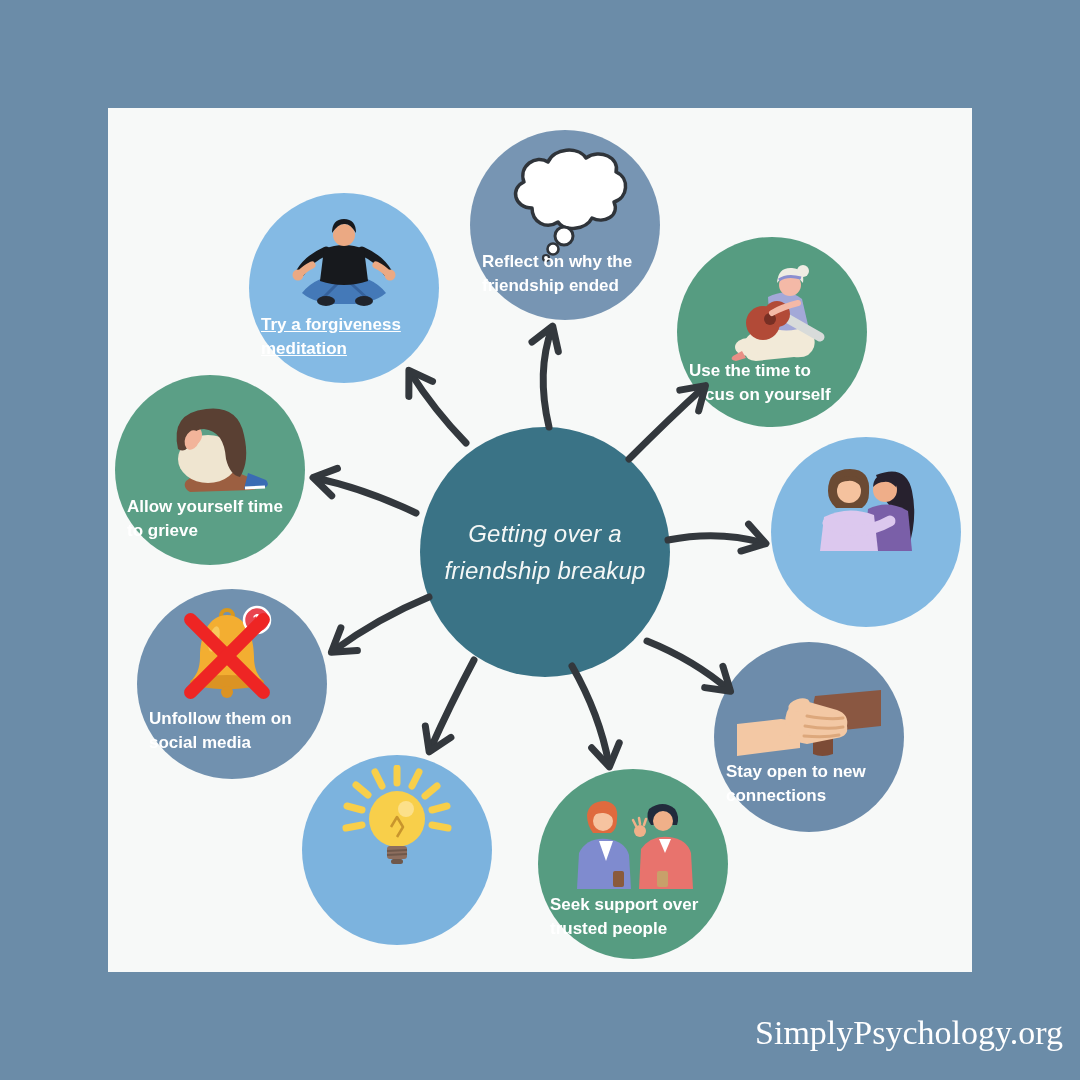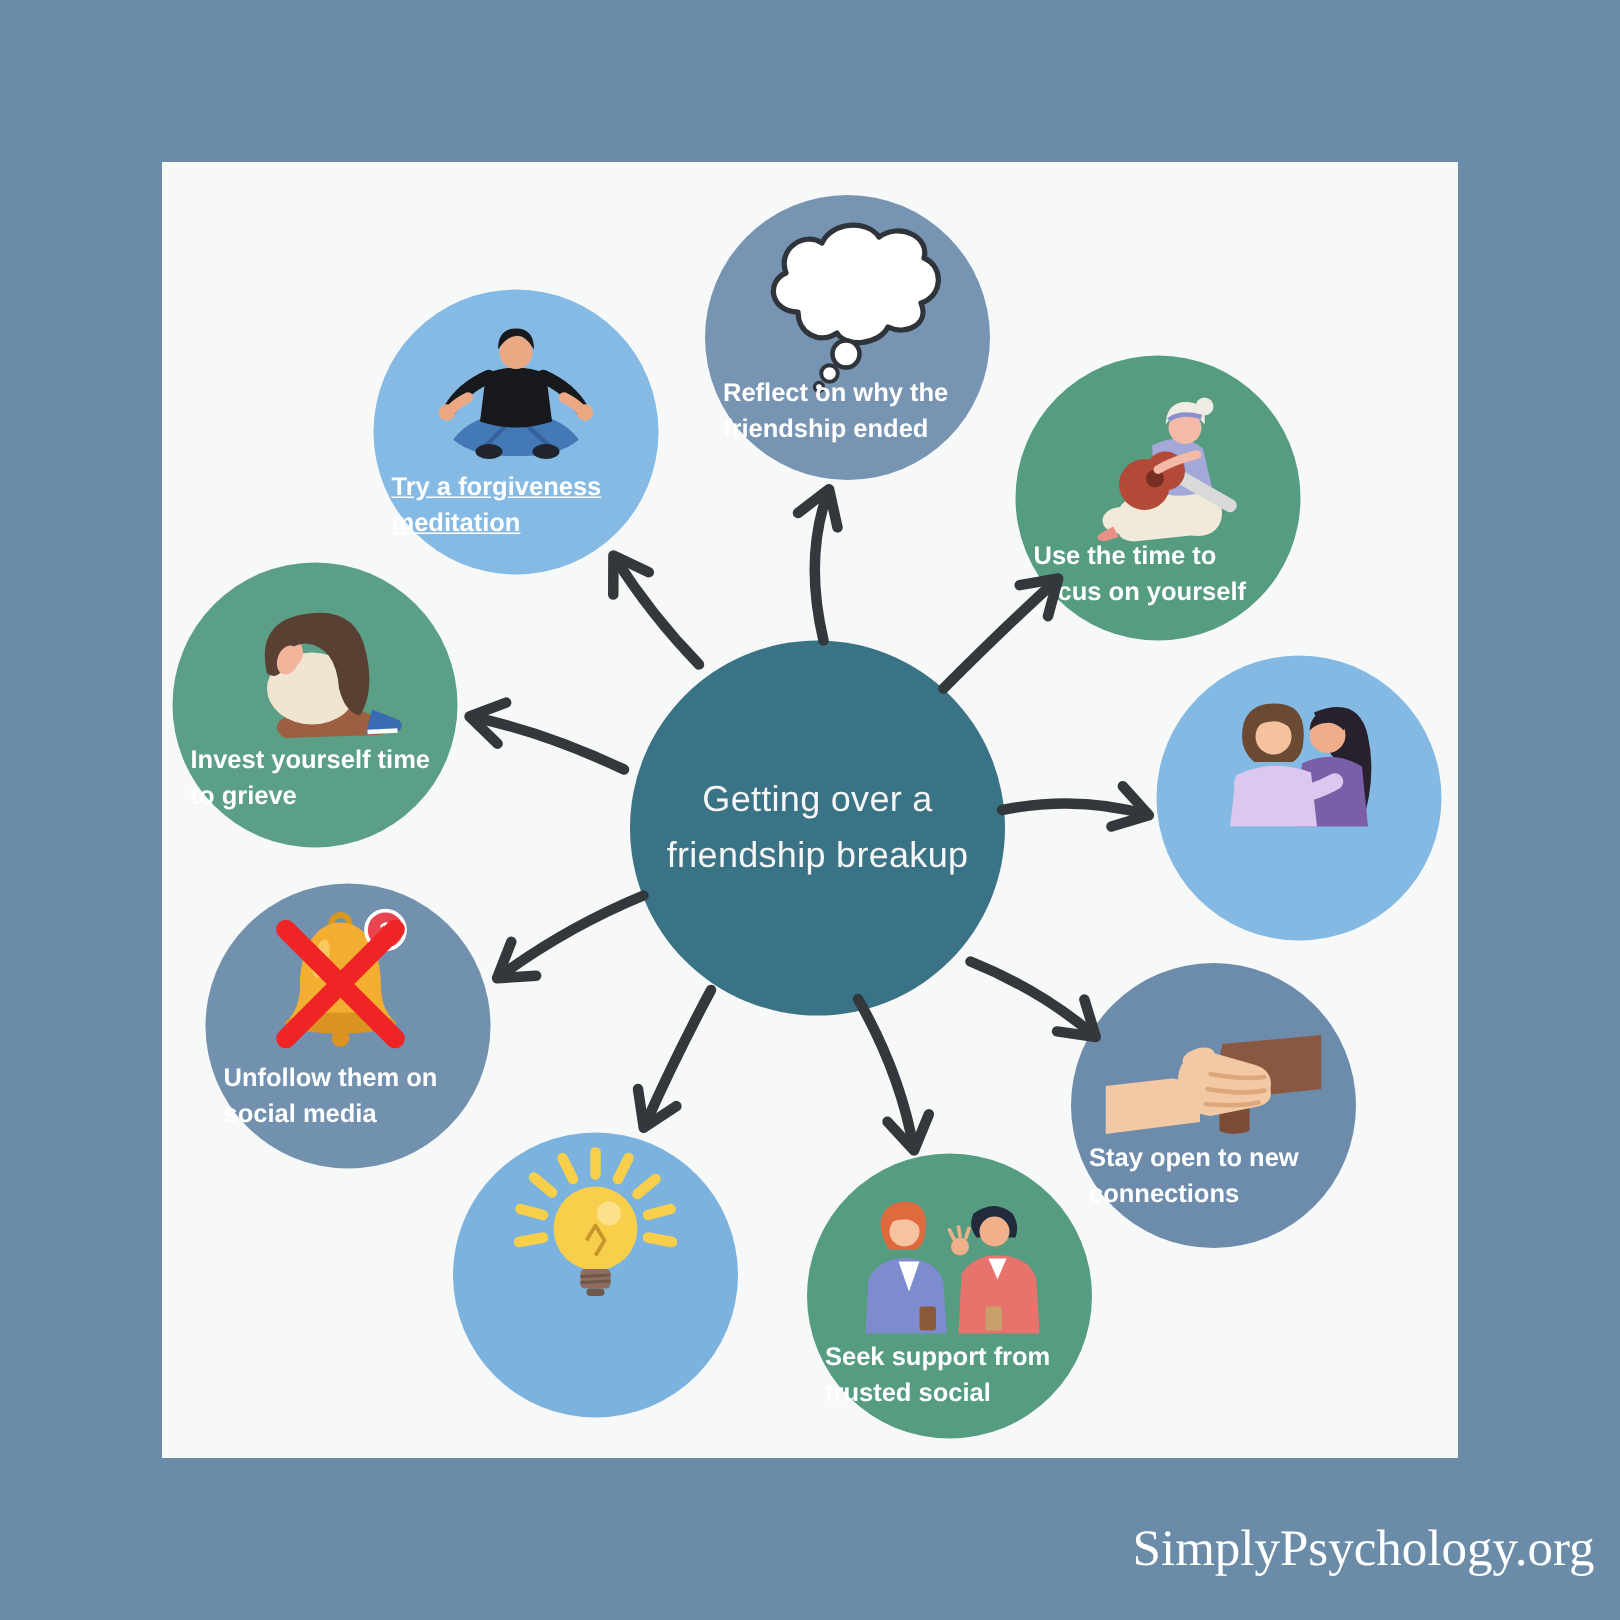--- a/index.html
+++ b/index.html
@@ -16,20 +16,21 @@
   .node{
     position:absolute;border-radius:50%;z-index:2;
     display:block;
   }
   .satellite{width:190px;height:190px;}
   .n-center{left:420px;top:427px;width:250px;height:250px;background:#3a7386;z-index:2;}
   .n-center .center-label{
     position:absolute;left:13px;right:13px;top:50%;transform:translateY(-50%);
     color:#f4f7f6;font-size:24px;line-height:1.55;text-align:center;font-weight:500;
     letter-spacing:.2px;
+    font-style:italic;
   }
   .n-top{left:470px;top:130px;}
   .n-tr{left:677px;top:237px;}
   .n-right{left:771px;top:437px;}
   .n-br{left:714px;top:642px;}
   .n-bottom{left:538px;top:769px;}
   .n-bl{left:302px;top:755px;}
   .n-left{left:137px;top:589px;}
   .n-ul{left:115px;top:375px;}
   .n-tl{left:249px;top:193px;}
@@ -147,21 +148,21 @@
     <path d="M38,48 L52,48 L45,68 Z" fill="#ffffff"></path>
     <rect x="52" y="78" width="11" height="16" rx="2" fill="#8a5a3c"></rect>
     <path d="M88,16 Q102,6 114,16 Q119,24 116,32 L90,32 Q84,24 88,16 Z" fill="#222b3c"></path>
     <circle cx="102" cy="28" r="10" fill="#f0b089"></circle>
     <path d="M80,56 Q90,42 108,44 Q126,46 130,60 L132,96 L78,96 Z" fill="#e8736d"></path>
     <path d="M98,46 L110,46 L104,60 Z" fill="#ffffff"></path>
     <circle cx="79" cy="38" r="6" fill="#f0b089"></circle>
     <path d="M75,33 L72,27 M79,31 L78,25 M83,32 L85,26" stroke="#f0b089" stroke-width="2.5" stroke-linecap="round"></path>
     <rect x="96" y="78" width="11" height="16" rx="2" fill="#c8a06a"></rect>
   </svg>
-  <div class="label">Seek support from trusted social</div>
+  <div class="label">Seek support over trusted people</div>
 </div>
 
 <div class="node satellite n-bl" style="background: rgb(124, 179, 222);">
   <svg class="icon" width="130" height="104" viewBox="0 0 130 104">
     <g stroke="#f8cf4a" stroke-width="7" stroke-linecap="round">
       <line x1="30" y1="60" x2="14" y2="63"></line>
       <line x1="30" y1="45" x2="15" y2="41"></line>
       <line x1="36" y1="30" x2="24" y2="20"></line>
       <line x1="50" y1="21" x2="43" y2="7"></line>
       <line x1="65" y1="18" x2="65" y2="3"></line>
@@ -198,21 +199,21 @@
 <div class="node satellite n-ul" style="background: rgb(91, 159, 134);">
   <svg class="icon" width="132" height="100" viewBox="0 0 132 100">
     <path d="M42,84 Q58,70 90,74 L114,84 Q118,92 108,93 L46,95 Q38,90 42,84 Z" fill="#9c5f41"></path>
     <path d="M104,76 L122,83 Q127,89 119,91 L100,92 Z" fill="#3a6cb4"></path>
     <path d="M101,91 L121,90" stroke="#ffffff" stroke-width="3"></path>
     <ellipse cx="64" cy="62" rx="30" ry="24" fill="#efe5d0"></ellipse>
     <circle cx="47" cy="38" r="11" fill="#f2b49a"></circle>
     <path d="M34,52 Q26,16 62,12 Q94,8 100,38 Q106,64 96,80 Q86,78 82,62 Q80,34 60,32 Q46,32 44,50 Q40,56 34,52 Z" fill="#5a4033"></path>
     <ellipse cx="48" cy="43" rx="7" ry="10" fill="#f2b49a" transform="rotate(20 48 43)"></ellipse>
   </svg>
-  <div class="label">Invest yourself time to grieve</div>
+  <div class="label">Allow yourself time to grieve</div>
 </div>
 
 <div class="node satellite n-tl" style="background: rgb(132, 186, 228);">
   <svg class="icon" width="136" height="100" viewBox="0 0 136 100">
     <path d="M50,40 Q32,48 24,62" stroke="#17191d" stroke-width="9" fill="none" stroke-linecap="round"></path>
     <path d="M86,40 Q104,48 112,62" stroke="#17191d" stroke-width="9" fill="none" stroke-linecap="round"></path>
     <path d="M36,54 Q28,58 24,63" stroke="#eba983" stroke-width="7" fill="none" stroke-linecap="round"></path>
     <path d="M100,54 Q108,58 112,63" stroke="#eba983" stroke-width="7" fill="none" stroke-linecap="round"></path>
     <circle cx="22" cy="64" r="5.5" fill="#eba983"></circle>
     <circle cx="114" cy="64" r="5.5" fill="#eba983"></circle>

